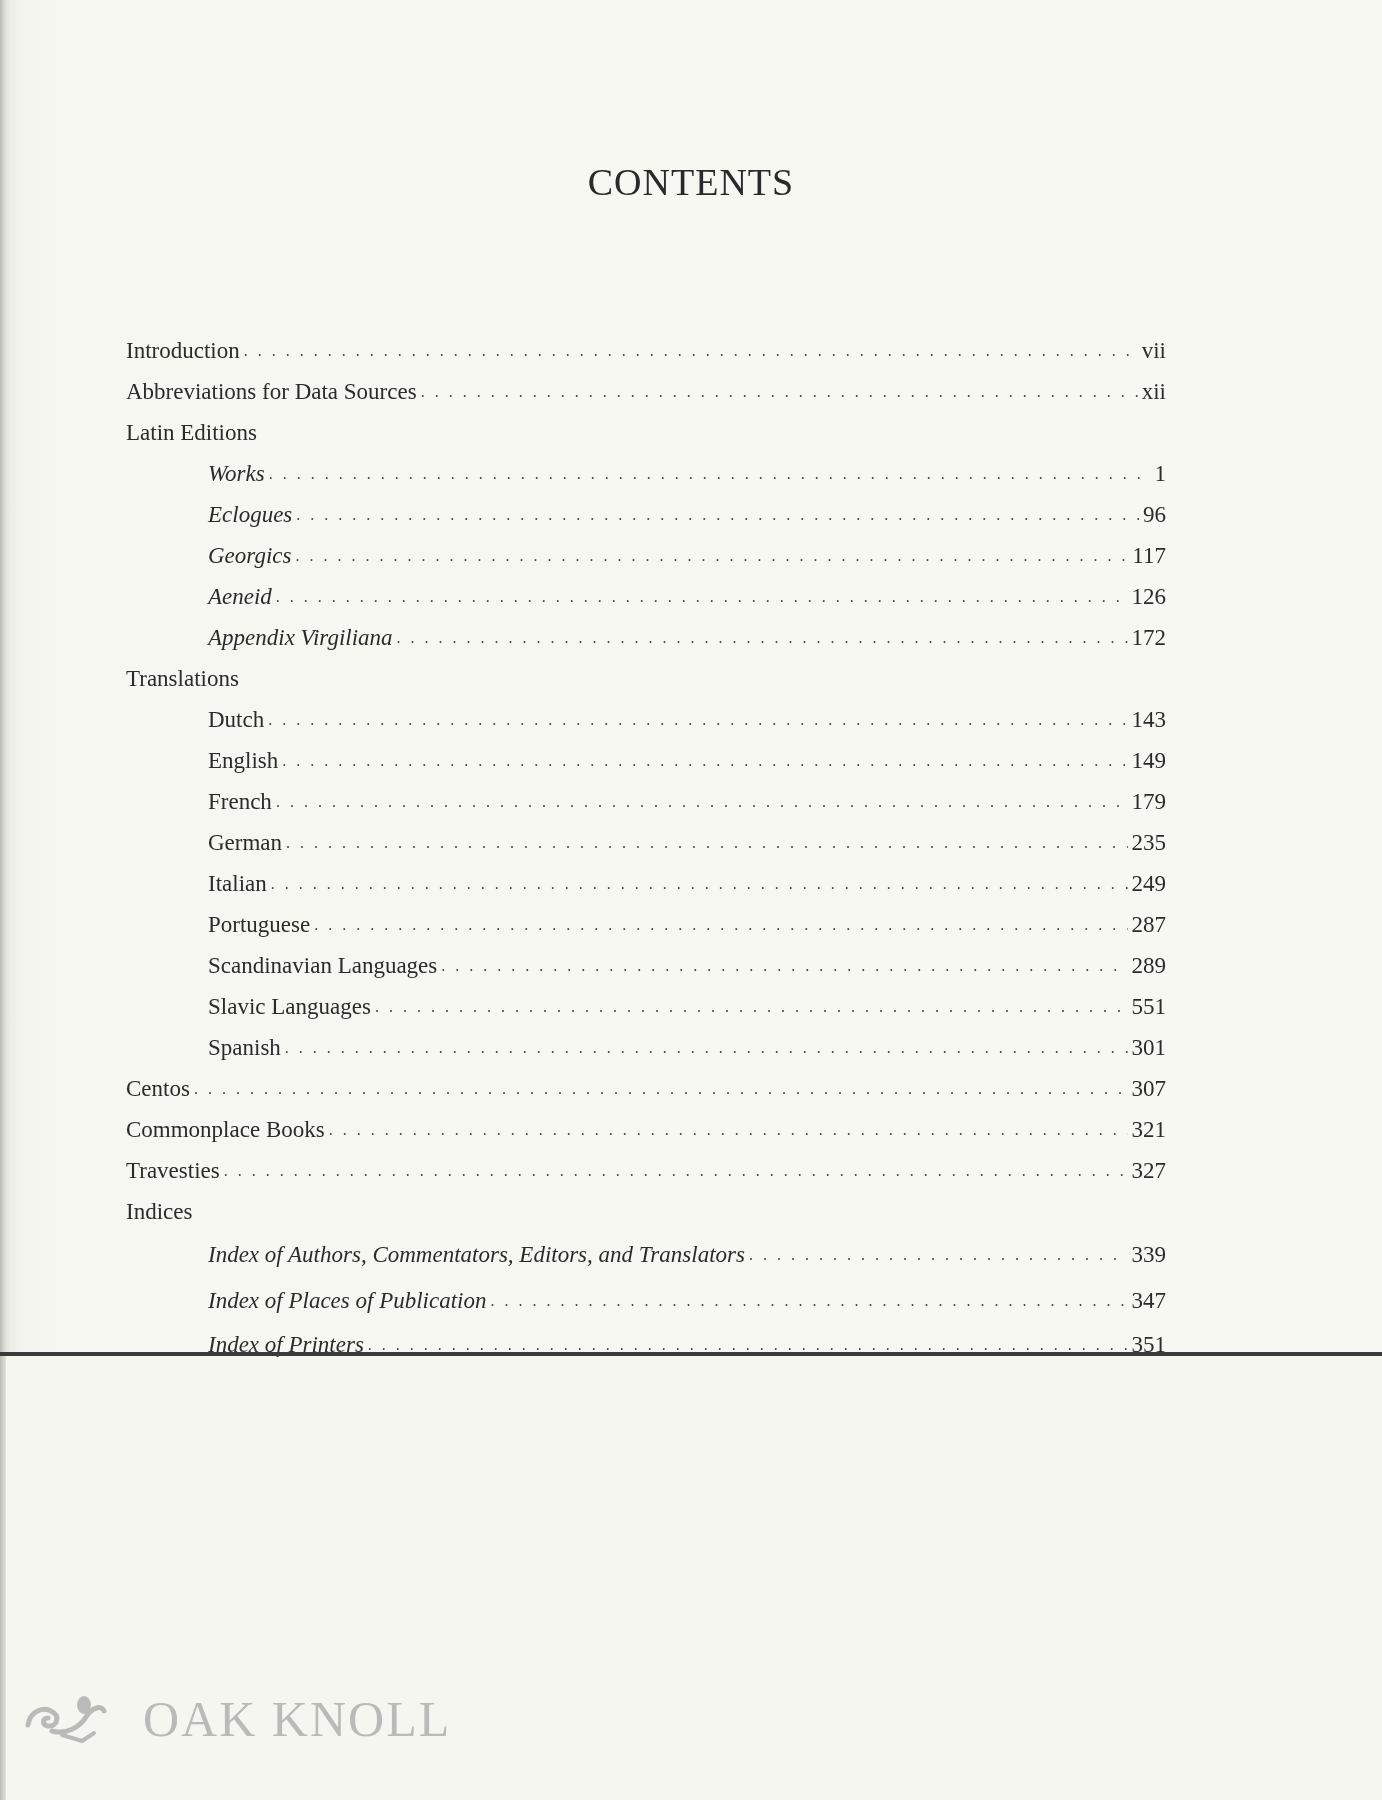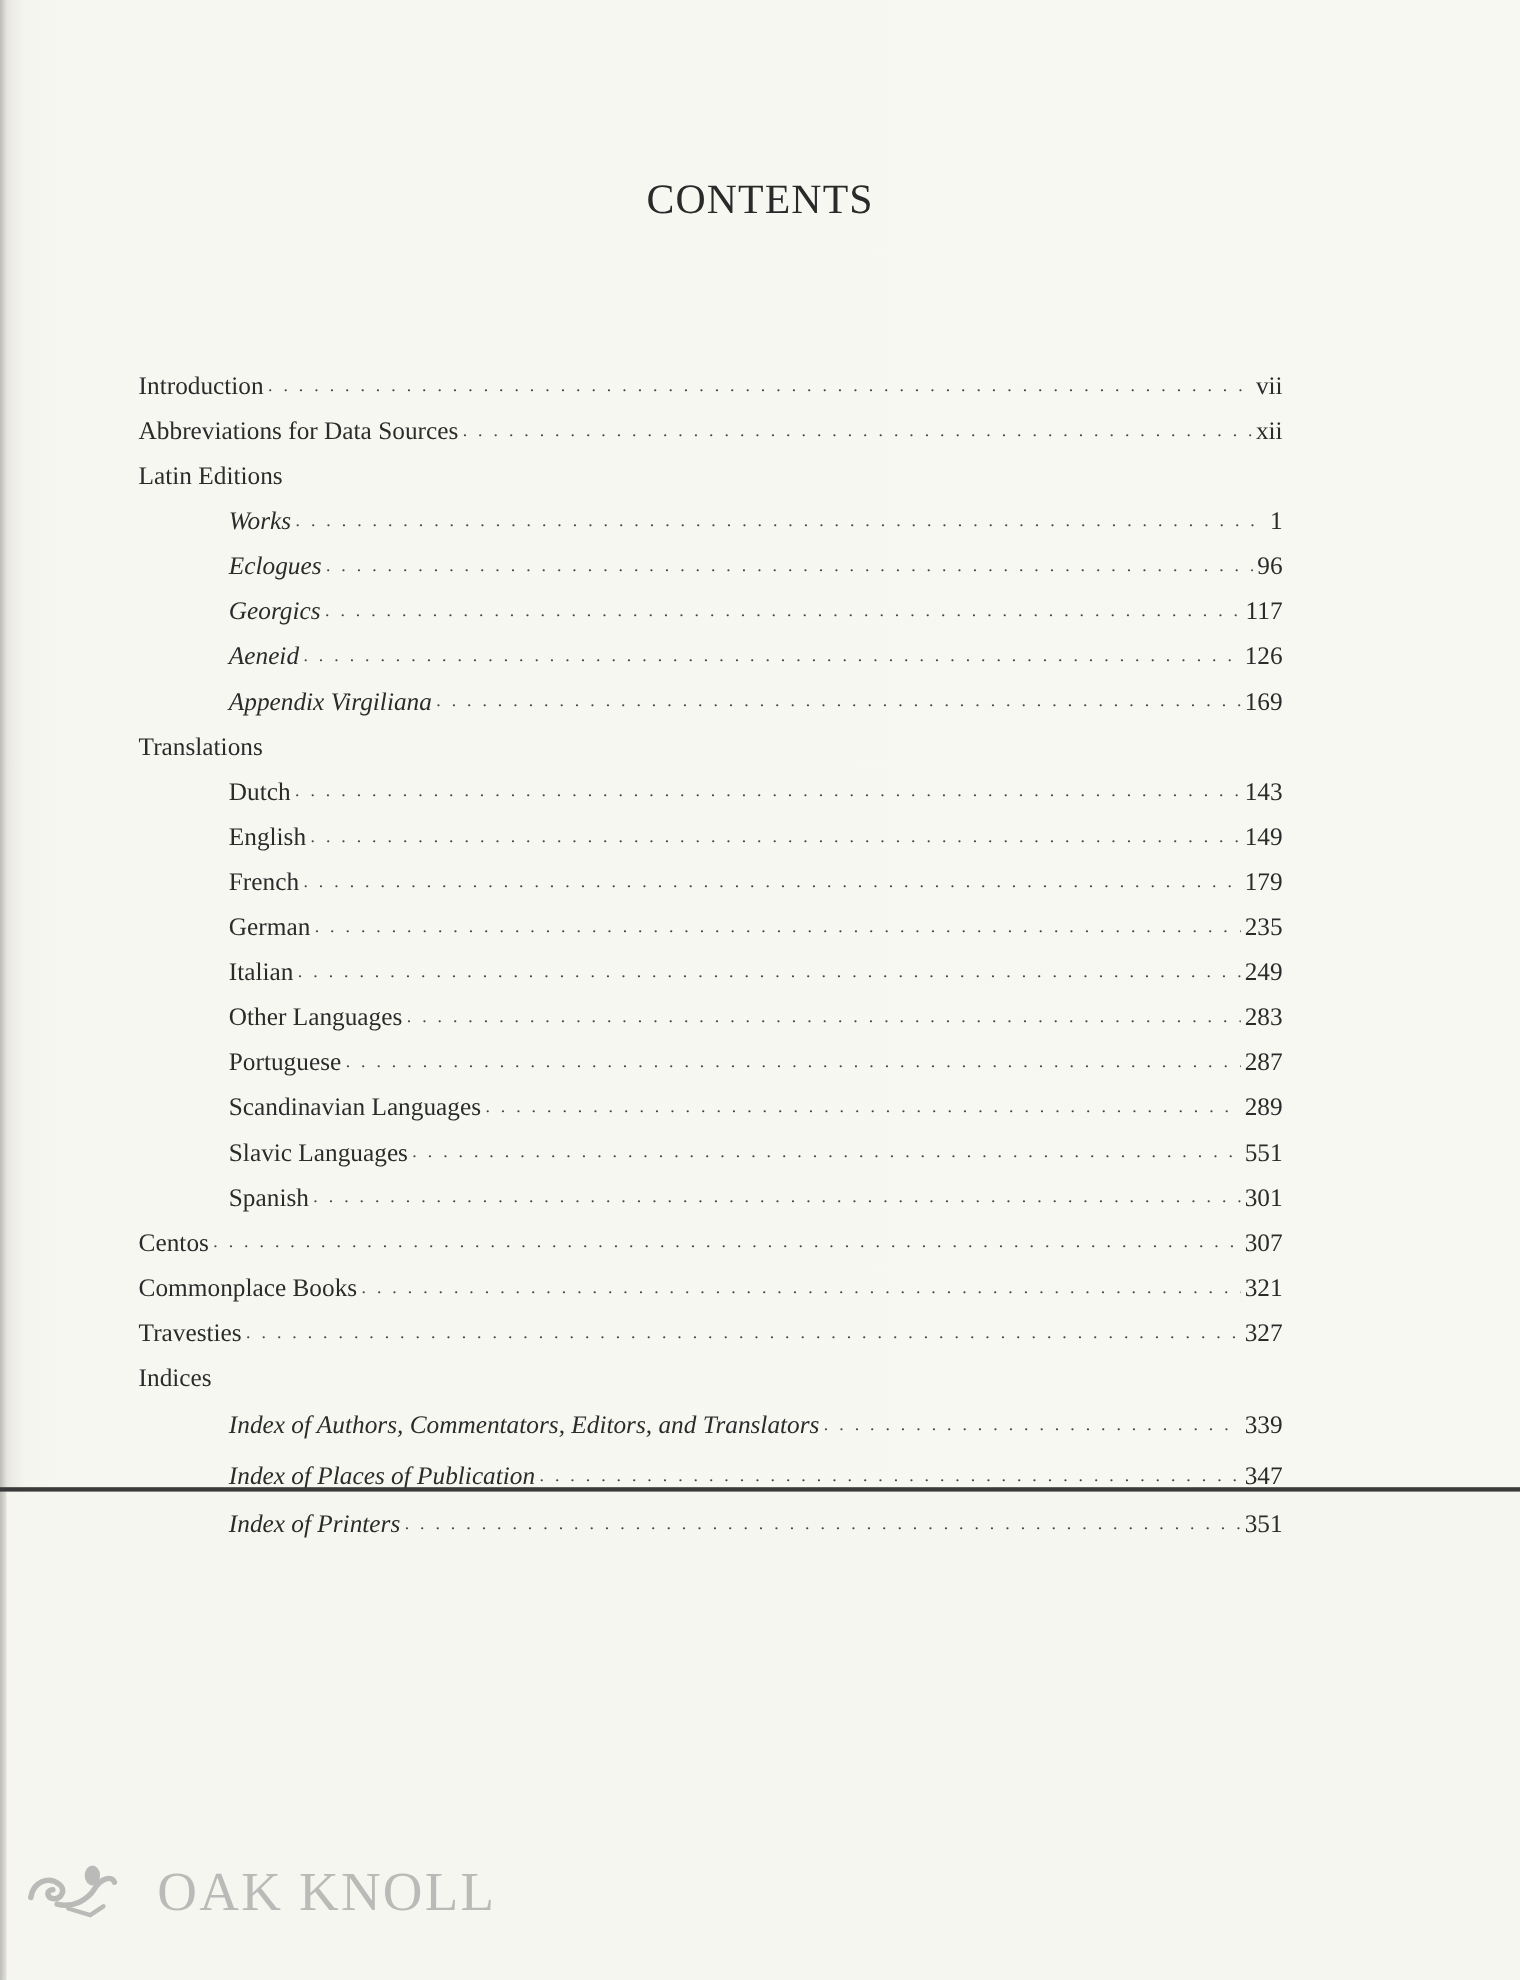--- a/index.html
+++ b/index.html
@@ -140,21 +140,21 @@
       <span class="page-num">117</span>
     </div>
     <div class="row indent">
       <span class="label italic">Aeneid</span>
       <span class="leader"></span>
       <span class="page-num">126</span>
     </div>
     <div class="row indent">
       <span class="label italic">Appendix Virgiliana</span>
       <span class="leader"></span>
-      <span class="page-num">169</span>
+      <span class="page-num">172</span>
     </div>
     <div class="row heading">
       <span class="label">Translations</span>
     </div>
     <div class="row indent">
       <span class="label">Dutch</span>
       <span class="leader"></span>
       <span class="page-num">143</span>
     </div>
     <div class="row indent">
@@ -169,25 +169,20 @@
     </div>
     <div class="row indent">
       <span class="label">German</span>
       <span class="leader"></span>
       <span class="page-num">235</span>
     </div>
     <div class="row indent">
       <span class="label">Italian</span>
       <span class="leader"></span>
       <span class="page-num">249</span>
-    </div>
-    <div class="row indent">
-      <span class="label">Other Languages</span>
-      <span class="leader"></span>
-      <span class="page-num">283</span>
     </div>
     <div class="row indent">
       <span class="label">Portuguese</span>
       <span class="leader"></span>
       <span class="page-num">287</span>
     </div>
     <div class="row indent">
       <span class="label">Scandinavian Languages</span>
       <span class="leader"></span>
       <span class="page-num">289</span>

